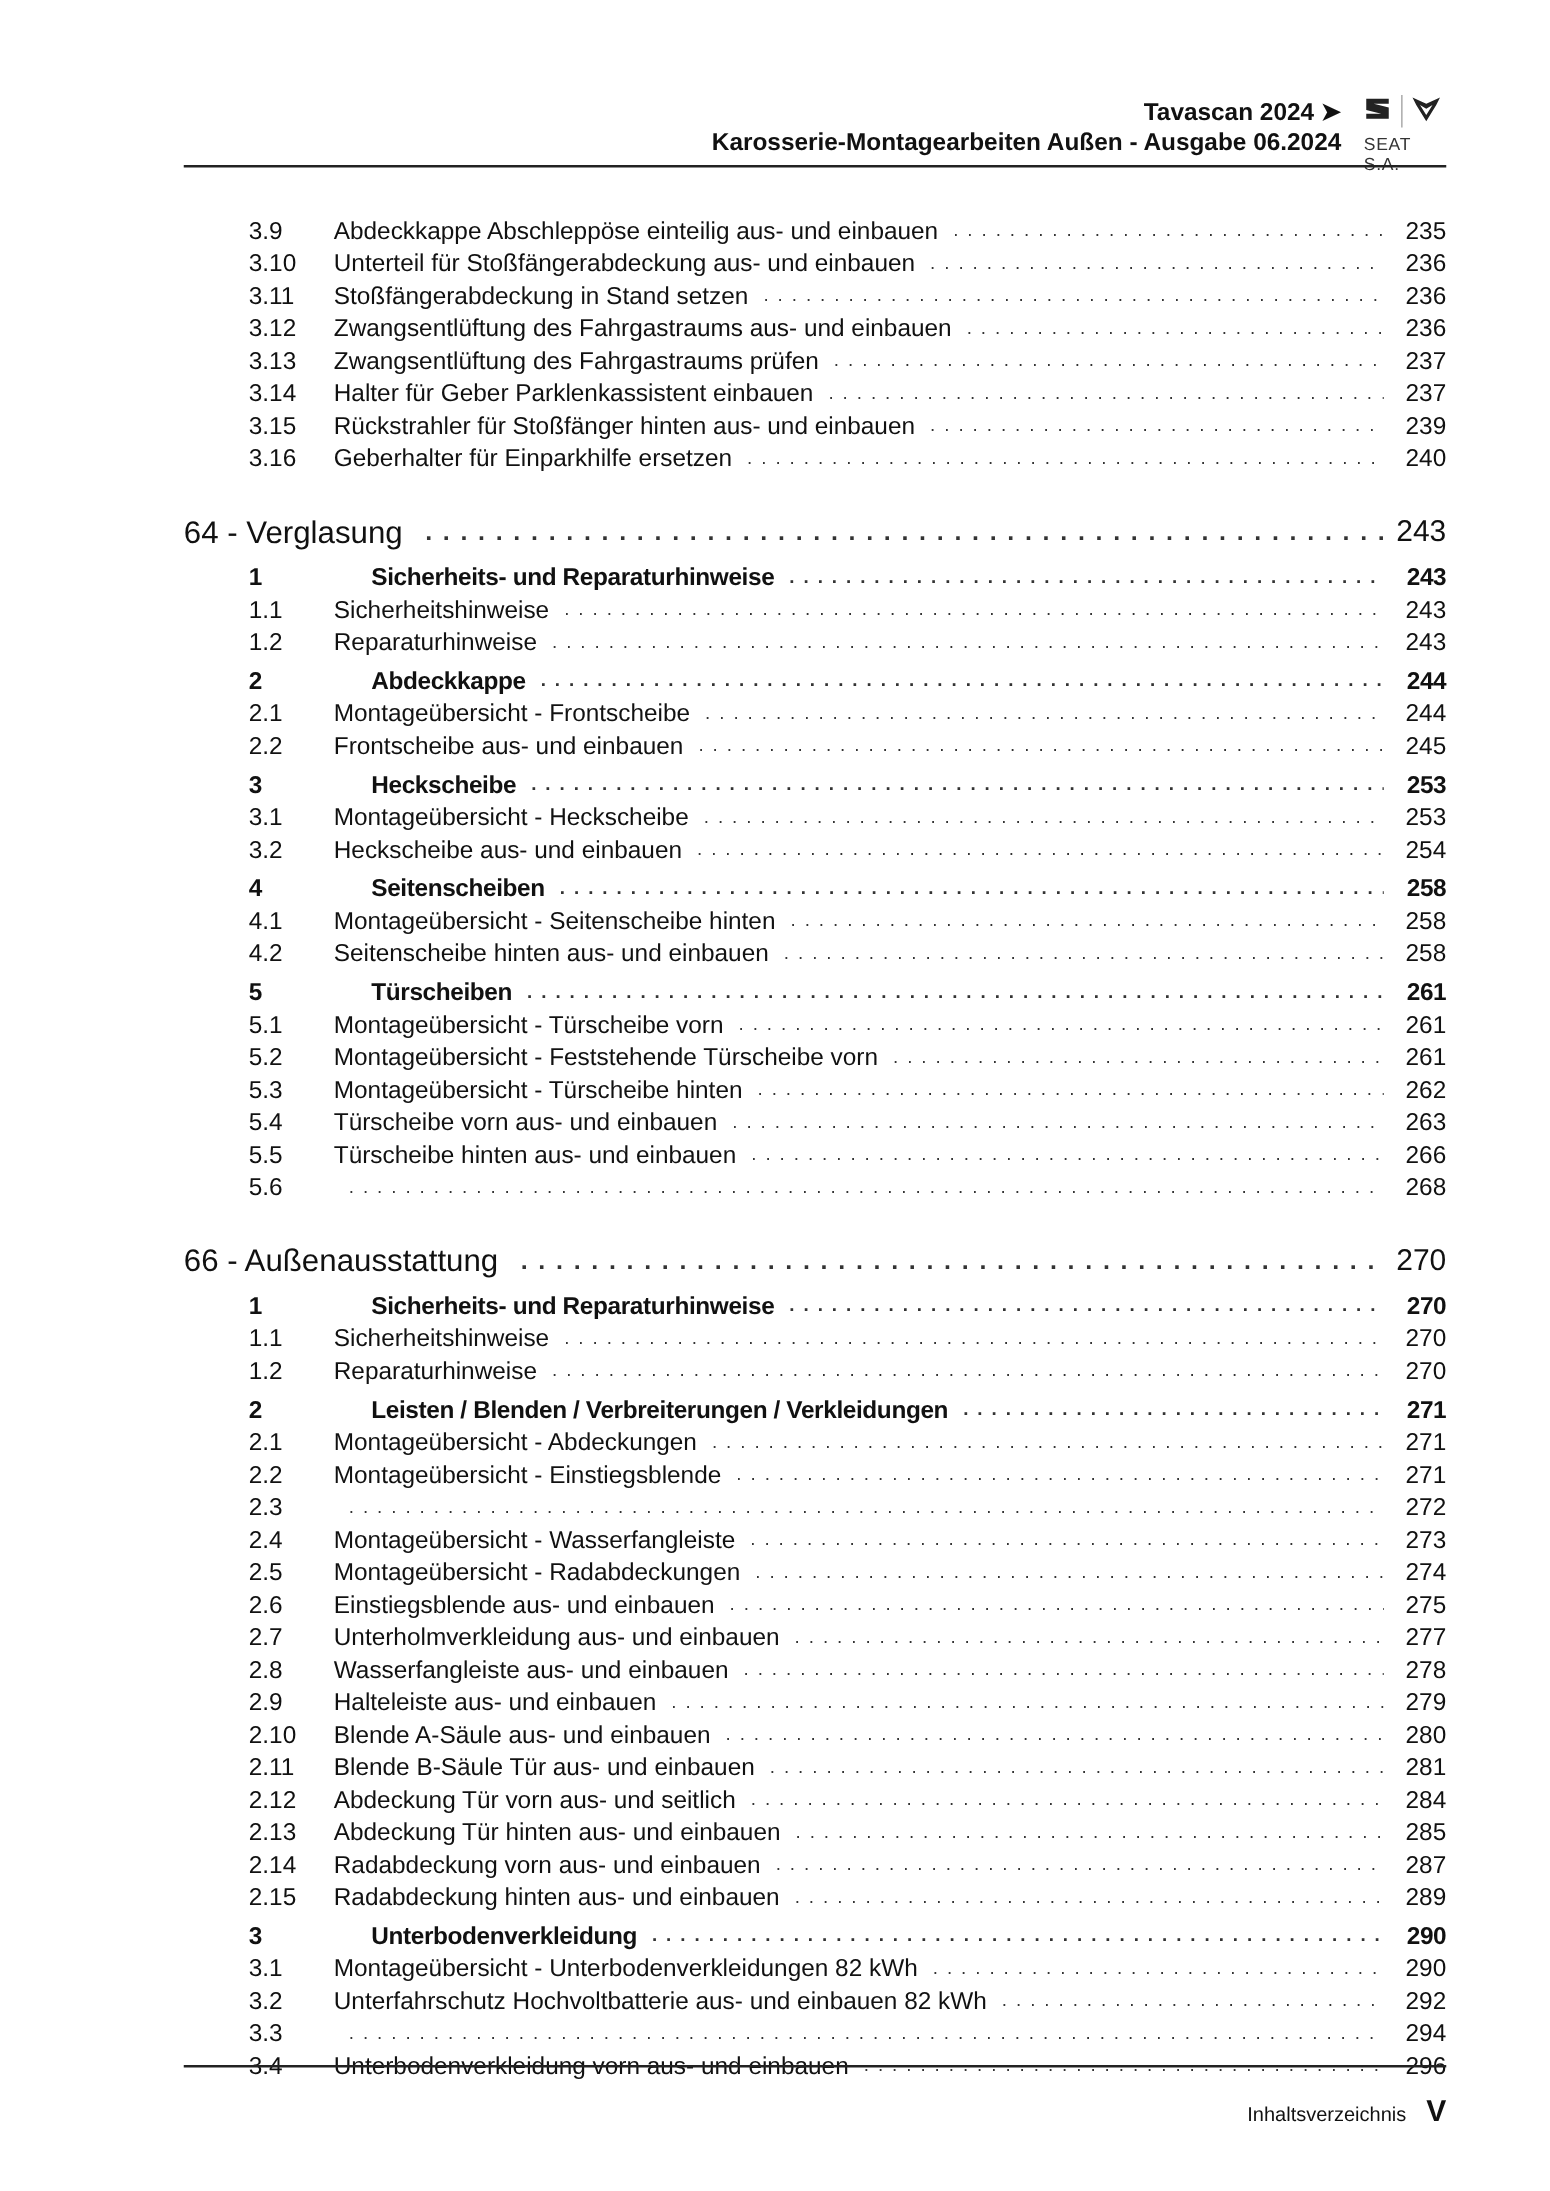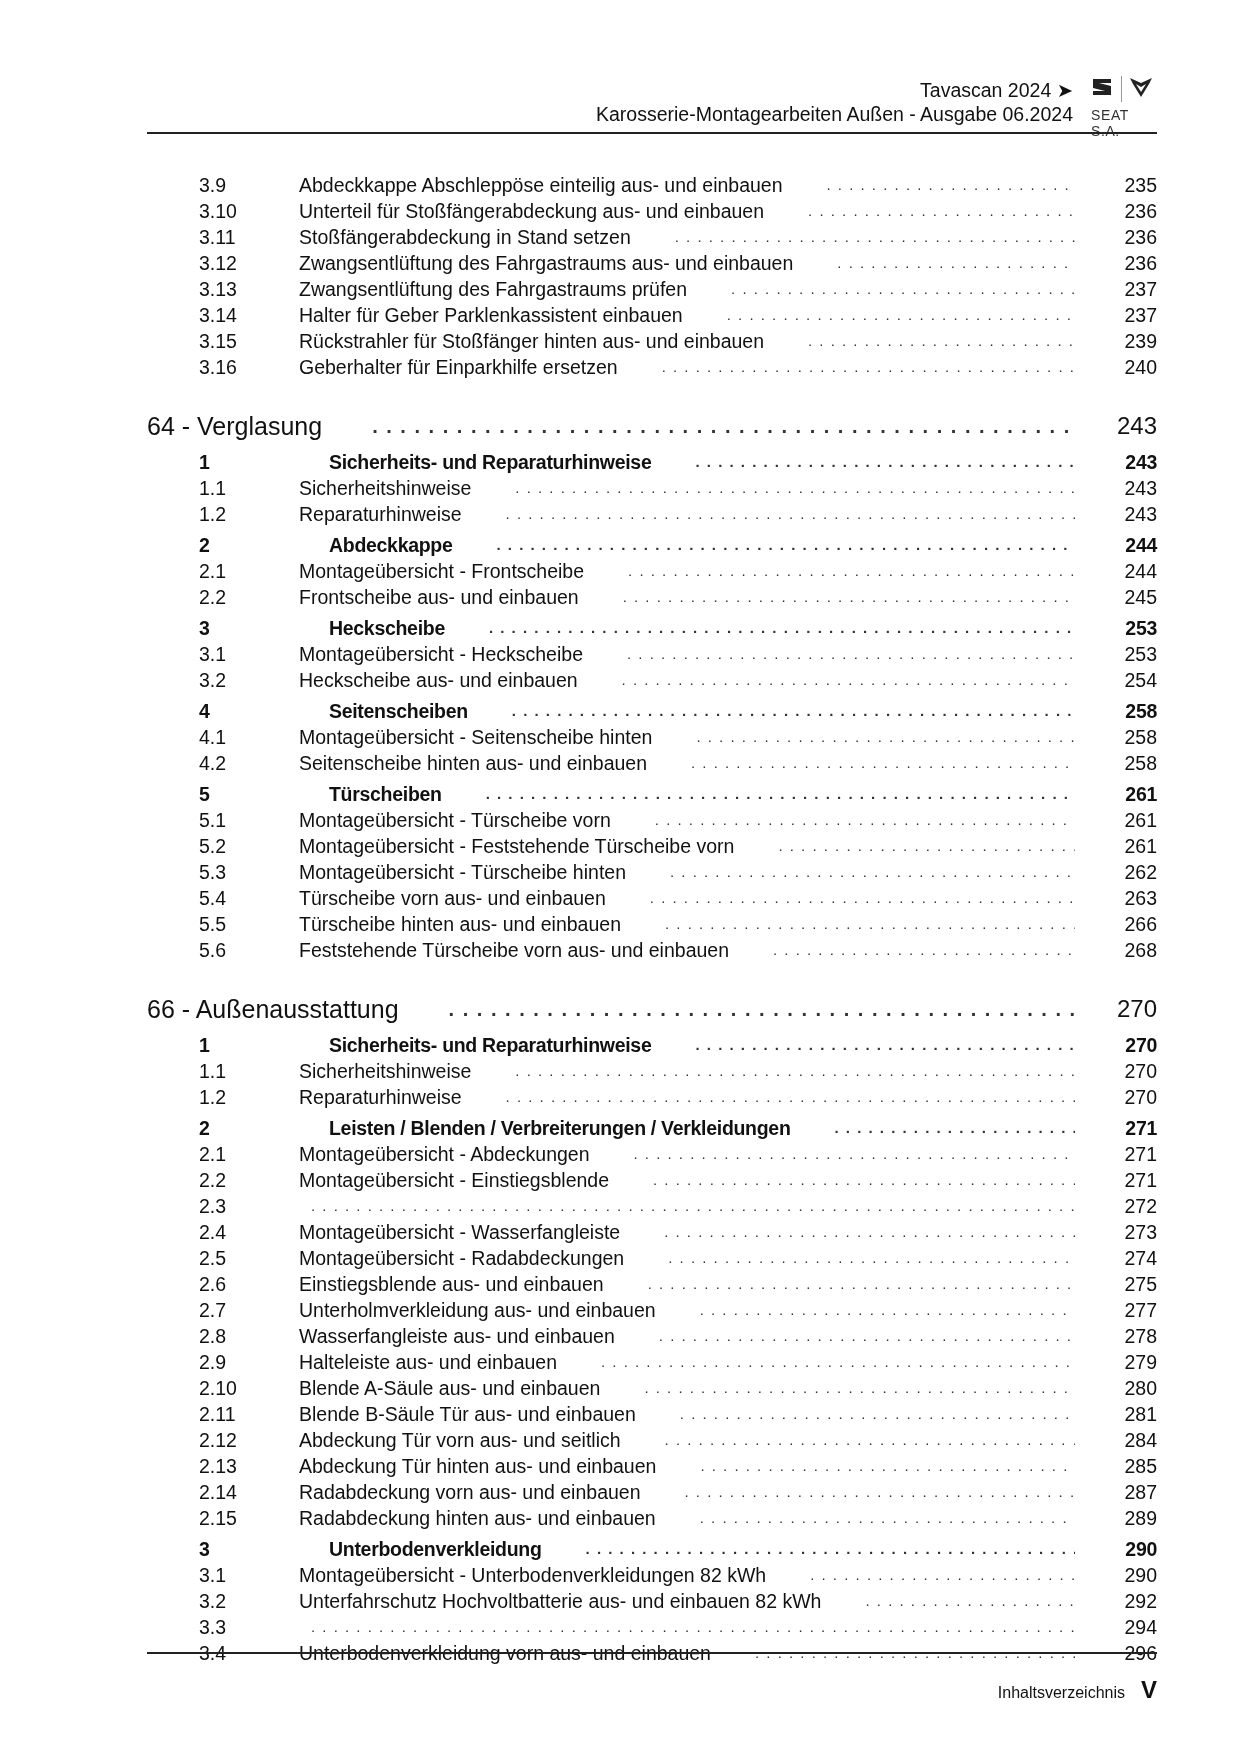--- a/index.html
+++ b/index.html
@@ -1,27 +1,27 @@
 <!DOCTYPE html>
 <html><head>
 <meta charset="utf-8">
 <style>
   html, body { margin:0; padding:0; background:#ffffff; }
   body { width:1240px; height:1753px; position:relative; font-family:"Liberation Sans", sans-serif; color:#111; overflow:hidden; }
   .header { position:absolute; left:147px; top:78px; width:1010px; height:58px; }
-  .header-text { position:absolute; right:84px; top:0; text-align:right; font-size:19.5px; line-height:24px; color:#111; }
+  .header-text { position:absolute; right:84px; top:0; text-align:right; font-size:19.5px; line-height:24px; color:#111;font-weight:bold; }
   .header-line { position:absolute; left:0; right:0; top:54px; border-top:2px solid #222; }
   .logo { position:absolute; right:0; top:-4px; width:72px; height:52px; }
   .logo-s { position:absolute; left:6px; top:4px; width:22px; height:18px; }
   .logo-sep { position:absolute; left:36px; top:2px; width:1px; height:26px; background:#999; }
   .logo-c { position:absolute; left:44px; top:2px; width:24px; height:22px; }
   .logo-caption { position:absolute; left:6px; top:33px; font-size:14px; font-weight:normal; letter-spacing:0.6px; color:#333; }
 
   .toc { position:absolute; left:147px; top:172px; width:1010px; }
-  .row { display:flex; align-items:flex-end; font-size:19.5px; line-height:26px; height:26px;gap:32px; }
+  .row { display:flex; align-items:flex-end; font-size:19.5px; line-height:26px; height:26px; }
   .row .num { width:68px; padding-left:52px; flex:none; }
   .row .title { white-space:nowrap; flex:none; }
   .row .dots { flex:1; overflow:hidden; white-space:nowrap; margin:0 10px 0 12px; color:#333; letter-spacing:3.9px; font-size:15px; }
   .row .dots::before { content:". . . . . . . . . . . . . . . . . . . . . . . . . . . . . . . . . . . . . . . . . . . . . . . . . . . . . . . . . . . . . . . . . . . . . . . . . . . . . . . . . . . . . . . . . . . . . . . . . . . . . . . . ."; letter-spacing:1.5px; }
   .row .page { flex:none; width:40px; text-align:right; }
   .row.l2 { font-weight:bold; margin-top:5px; letter-spacing:-0.3px; }
   .row.l2 .title { font-weight:bold;margin-left:30px; }
   .row.chapter { font-size:25px; height:36px; line-height:36px; margin-top:28px; margin-bottom:2px; }
   .row.chapter .dots { font-size:20px; font-weight:bold; margin-left:18px; }
   .row.chapter .page { font-size:24px; }
@@ -209,21 +209,20 @@
       <span class="page">263</span>
     </div>
     <div class="row l3">
       <span class="num">5.5</span>
       <span class="title">Türscheibe hinten aus- und einbauen</span>
       <span class="dots"></span>
       <span class="page">266</span>
     </div>
     <div class="row l3">
       <span class="num">5.6</span>
-      <span class="title">Feststehende Türscheibe vorn aus- und einbauen</span>
       <span class="dots"></span>
       <span class="page">268</span>
     </div>
     <div class="row chapter">
       <span class="title">66 - Außenausstattung</span>
       <span class="dots"></span>
       <span class="page">270</span>
     </div>
     <div class="row l2">
       <span class="num">1</span>

